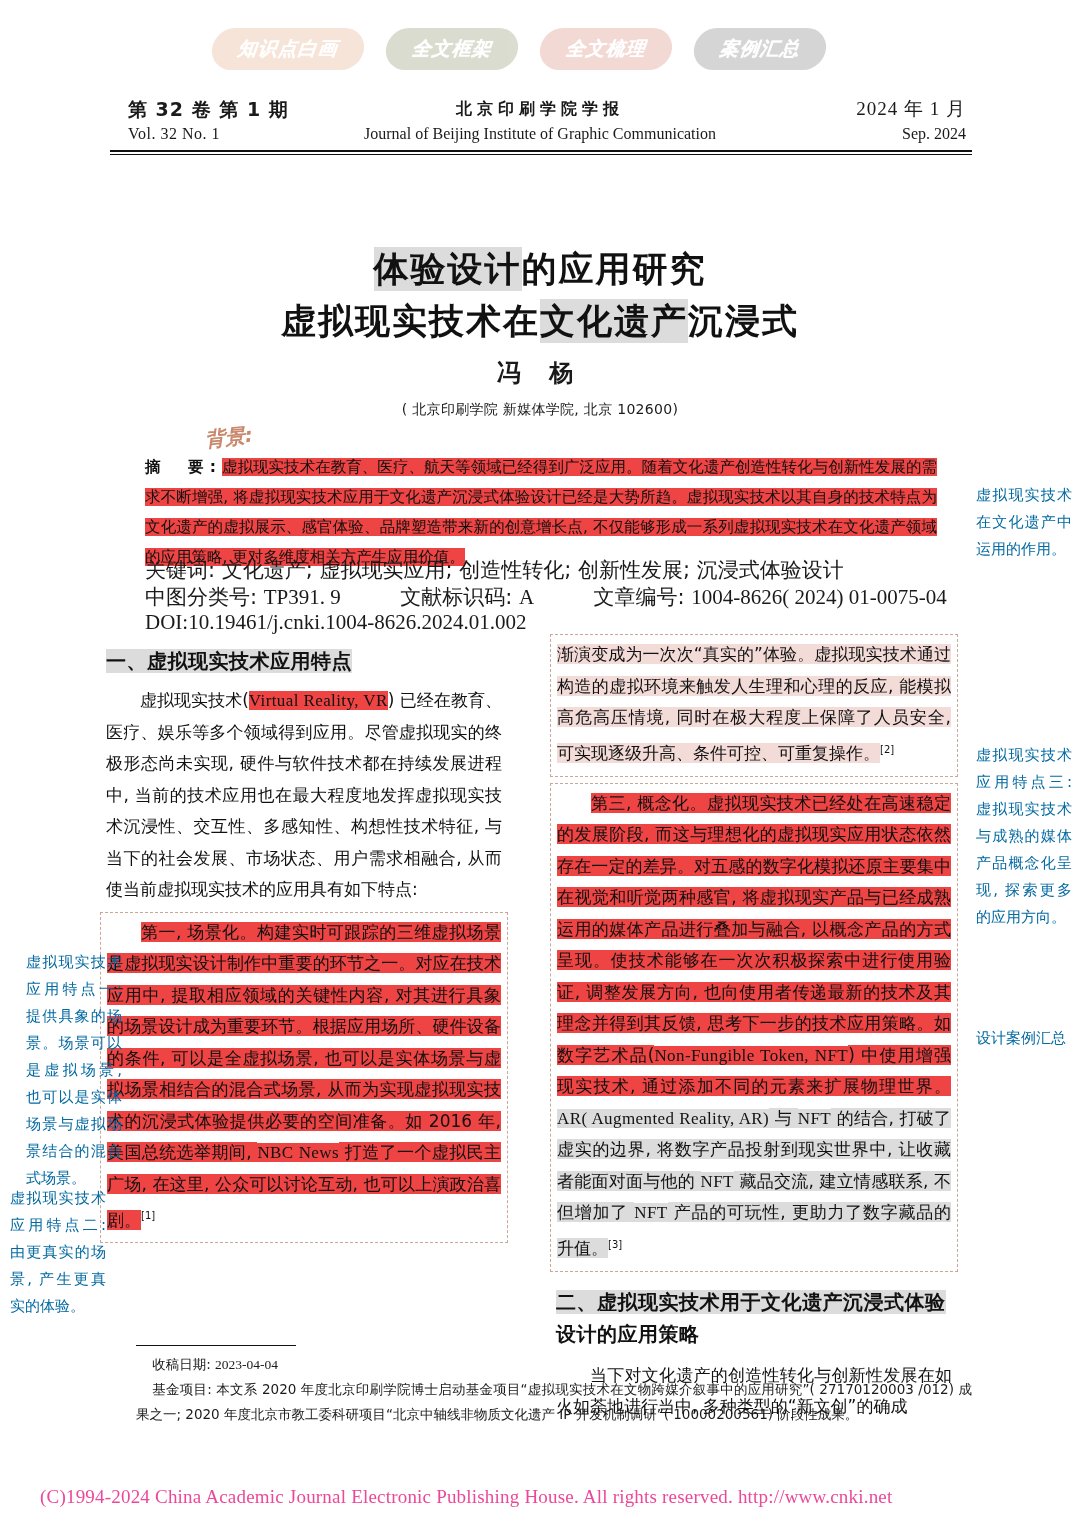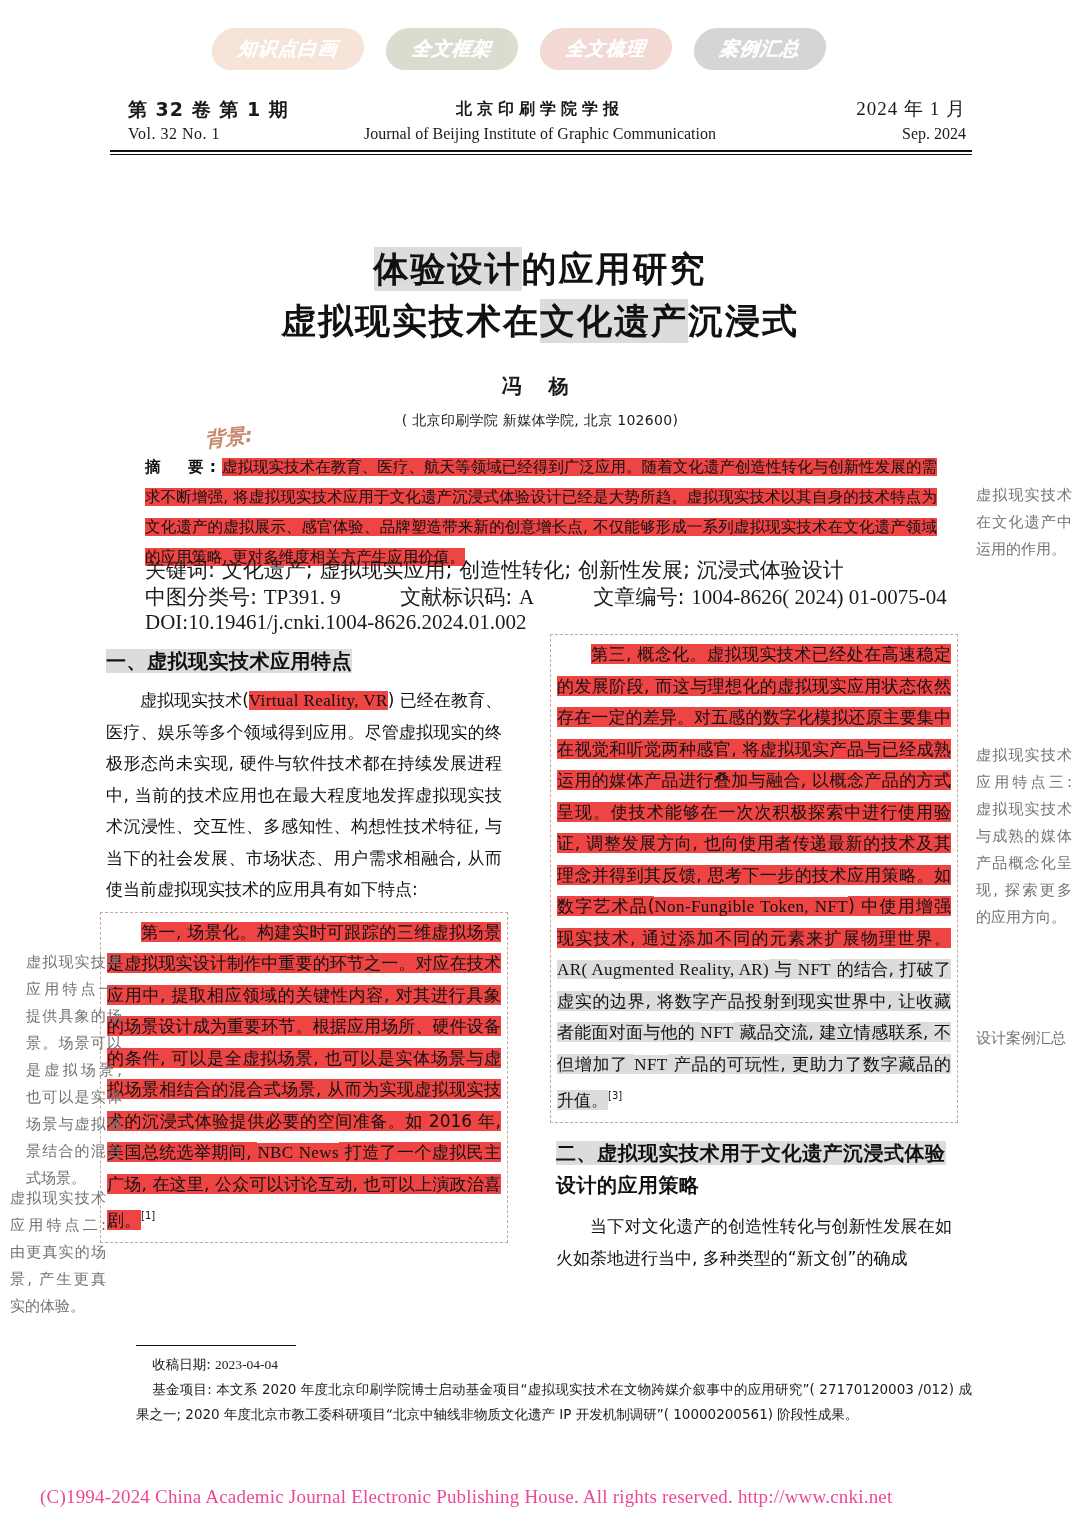--- a/index.html
+++ b/index.html
@@ -103,23 +103,23 @@
   .title-line {
     font-family: "DejaVu Sans", sans-serif;
     font-size: 35px;
     font-weight: 700;
     letter-spacing: 2px;
     line-height: 52px;
     color: #111;
   }
   .title-line span.hl { background: #dcdcdc; padding: 2px 0; }
   .author {
-    margin-top: 26px;
-    font-family: "DejaVu Sans", sans-serif;
-    font-size: 20px;
+    margin-top: 10px;
+    font-family: "DejaVu Sans", sans-serif;
+    font-size: 24px;
     font-weight: 700;
     letter-spacing: 10px;
   }
   .affil {
     margin-top: 12px;
     font-family: "DejaVu Sans", sans-serif;
     font-size: 14px;
     letter-spacing: .3px;
   }
 
@@ -196,21 +196,21 @@
   .sup { font-size: 10px; vertical-align: super; }
   .en { font-family: "Liberation Serif", serif; letter-spacing: .4px; }
 
   
   .note {
     position: absolute;
     width: 96px;
     font-family: "DejaVu Sans", sans-serif;
     font-size: 15px;
     line-height: 27px;
-    color: #737373;
+    color: #0369a1;
     text-align: justify;
   }
   .note-left  { left: 10px; }
   .note-right { left: 976px; }
 
   
   .fn-rule {
     position: absolute;
     left: 136px;
     top: 1345px;
@@ -300,20 +300,23 @@
   <h2 class="sec"><span>一、虚拟现实技术应用特点</span></h2>
   <p class="para"><span>虚拟现实技术(</span><span class="en hl-peach">Virtual  Reality,  VR</span><span>) 已经在教育、医疗、娱乐等多个领域得到应用。尽管虚拟现实的终极形态尚未实现, 硬件与软件技术都在持续发展进程中, 当前的技术应用也在最大程度地发挥虚拟现实技术沉浸性、交互性、多感知性、构想性技术特征, 与当下的社会发展、市场状态、用户需求相融合, 从而使当前虚拟现实技术的应用具有如下特点:</span></p>
 
   <div class="dashbox">
     <p class="para"><span class="hl-peach">第一, 场景化。构建实时可跟踪的三维虚拟场景是虚拟现实设计制作中重要的环节之一。对应在技术应用中, 提取相应领域的关键性内容, 对其进行具象的场景设计成为重要环节。根据应用场所、硬件设备的条件, 可以是全虚拟场景, 也可以是实体场景与虚拟场景相结合的混合式场景, 从而为实现虚拟现实技术的沉浸式体验提供必要的空间准备。如 2016 年, 美国总统选举期间, </span><span class="en hl-peach">NBC  News</span><span class="hl-peach"> 打造了一个虚拟民主广场, 在这里, 公众可以讨论互动, 也可以上演政治喜剧。</span><span class="sup">[1]</span></p>
   </div>
 
 </div>
 
 <div class="col col-right">
+  <div class="dashbox">
+    <p class="para" style="text-indent:0"><span class="hl-pink">渐演变成为一次次“真实的”体验。虚拟现实技术通过构造的虚拟环境来触发人生理和心理的反应, 能模拟高危高压情境, 同时在极大程度上保障了人员安全, 可实现逐级升高、条件可控、可重复操作。</span><span class="sup">[2]</span></p>
+  </div>
 
   <div class="dashbox">
     <p class="para"><span class="hl-peach">第三, 概念化。虚拟现实技术已经处在高速稳定的发展阶段, 而这与理想化的虚拟现实应用状态依然存在一定的差异。对五感的数字化模拟还原主要集中在视觉和听觉两种感官, 将虚拟现实产品与已经成熟运用的媒体产品进行叠加与融合, 以概念产品的方式呈现。使技术能够在一次次积极探索中进行使用验证, 调整发展方向, 也向使用者传递最新的技术及其理念并得到其反馈, 思考下一步的技术应用策略。如数字艺术品(</span><span class="en hl-peach">Non-Fungible Token,  NFT</span><span class="hl-peach">) 中使用增强现实技术, 通过添加不同的元素来扩展物理世界。</span><span class="en hl-grey">AR( Augmented Reality, AR)</span><span class="hl-grey"> 与 </span><span class="en hl-grey">NFT</span><span class="hl-grey"> 的结合, 打破了虚实的边界, 将数字产品投射到现实世界中, 让收藏者能面对面与他的 </span><span class="en hl-grey">NFT</span><span class="hl-grey"> 藏品交流, 建立情感联系, 不但增加了 </span><span class="en hl-grey">NFT</span><span class="hl-grey"> 产品的可玩性, 更助力了数字藏品的升值。</span><span class="sup">[3]</span></p>
   </div>
 
   <h2 class="sec" style="margin-top:14px;"><span>二、虚拟现实技术用于文化遗产沉浸式体验</span></h2>
   <h2 class="sec" style="margin-top:-8px;"><span style="background:transparent">设计的应用策略</span></h2>
   <p class="para" style="margin-top:10px">当下对文化遗产的创造性转化与创新性发展在如火如荼地进行当中, 多种类型的“新文创”的确成</p>
 </div>
 

